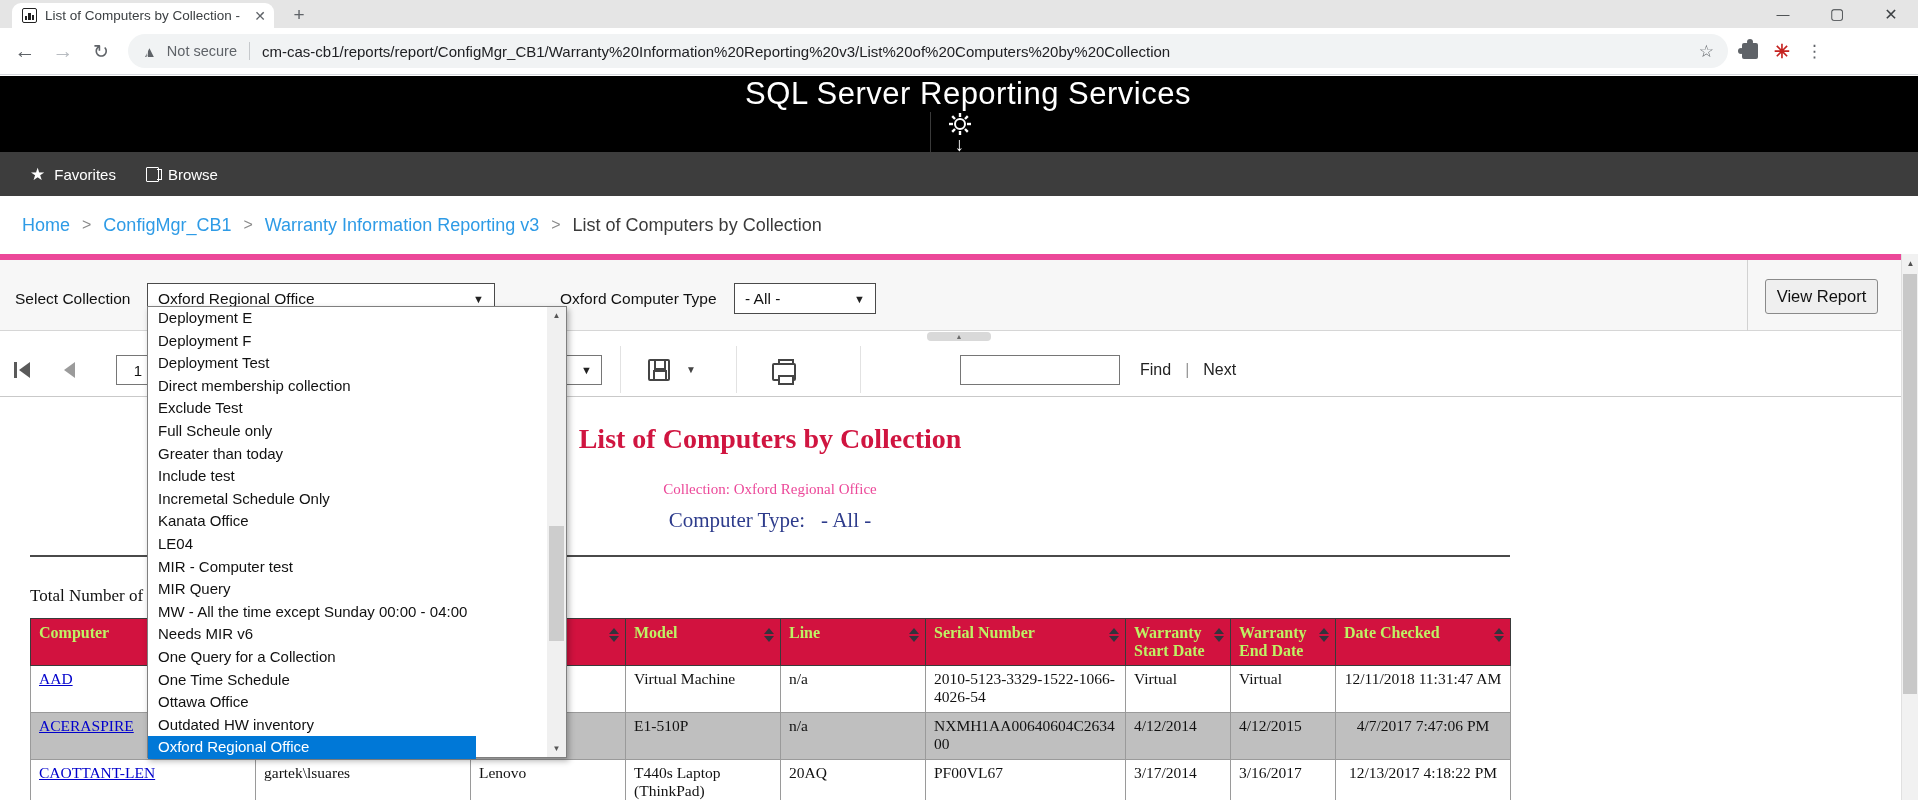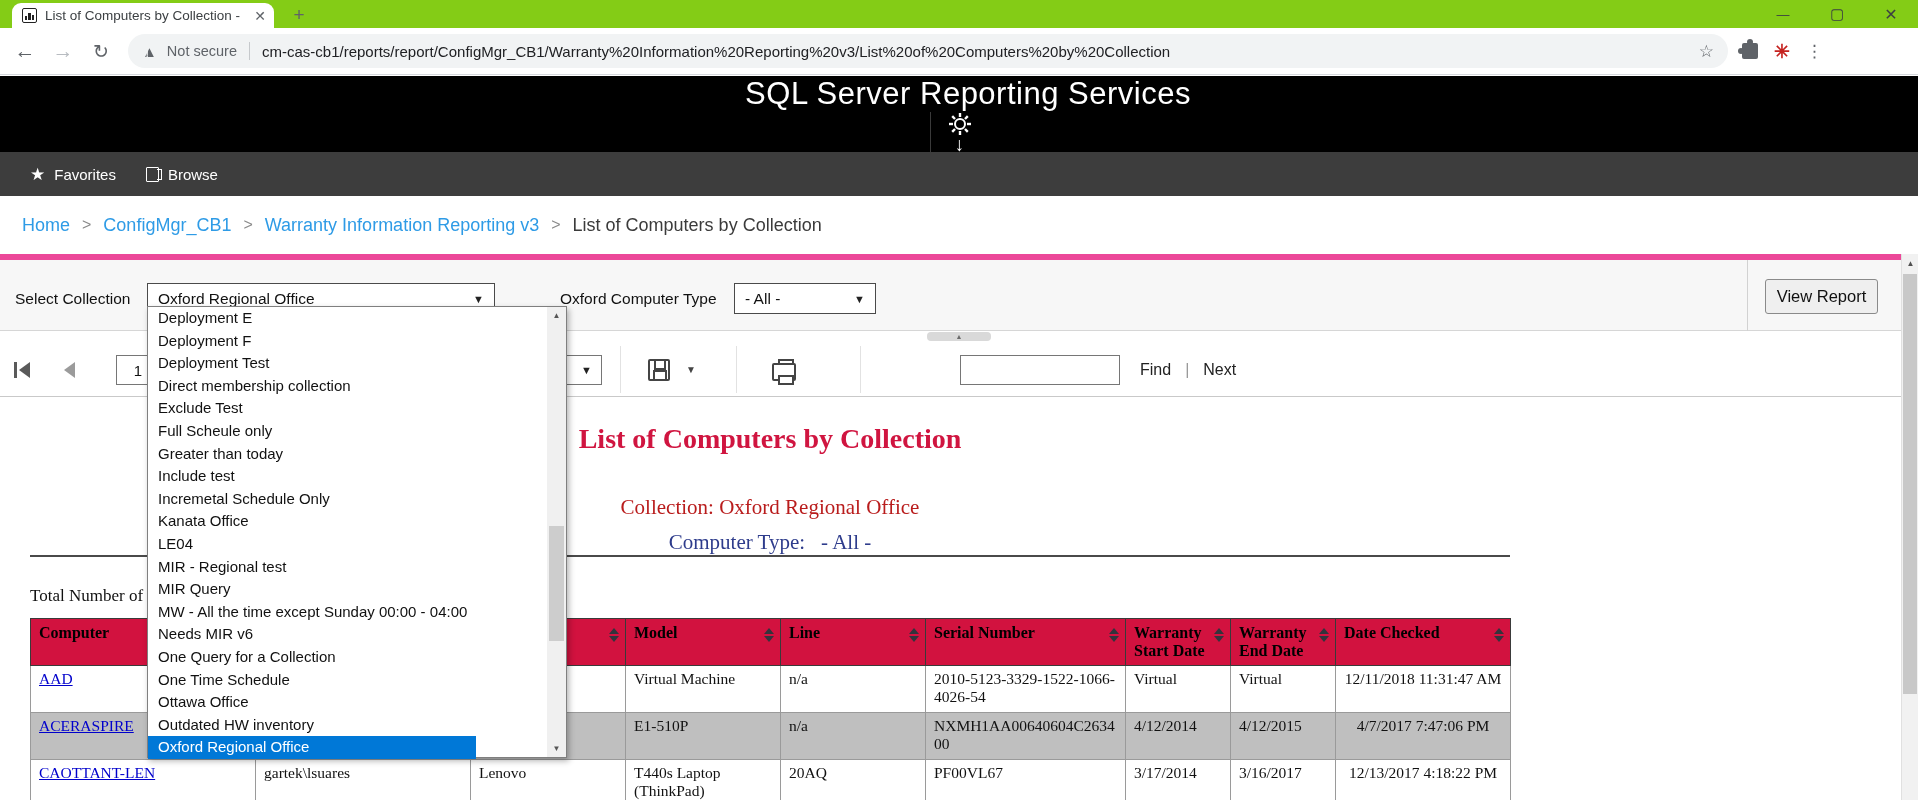--- a/index.html
+++ b/index.html
@@ -2,21 +2,21 @@
 <html><head>
 <meta charset="utf-8">
 <style>
   * { margin:0; padding:0; box-sizing:border-box; }
   html,body { width:1918px; height:800px; overflow:hidden; background:#fff;
     font-family:"Liberation Sans", sans-serif; }
   .abs { position:absolute; }
   #stage { position:relative; width:1918px; height:800px; }
 
   
-  #tabstrip { left:0; top:0; width:1918px; height:28px; background:#84cc16; }
+  #tabstrip { left:0; top:0; width:1918px; height:28px; background:#e5e5e5; }
   .tab { left:12px; top:3px; width:262px; height:25px; background:#fff;
     border-radius:9px 9px 0 0; display:flex; align-items:center; padding:0 8px 0 10px; }
   .tab-favicon { width:15px; height:15px; border:1.5px solid #222; border-radius:2px;
     display:flex; align-items:flex-end; justify-content:center; gap:1px; padding:2px 1.5px; margin-right:8px; flex:none;}
   .tab-favicon i { display:block; width:2.5px; background:#222; }
   .tab-title { font-size:13.5px; color:#3c4043; white-space:nowrap; overflow:hidden;
     text-overflow:ellipsis; flex:1; }
   .tab-close { font-size:14px; color:#5f6368; margin-left:6px; cursor:pointer; flex:none;}
   .newtab-btn { left:286px; top:2px; width:26px; height:26px; font-size:19px; color:#5f6368;
     display:flex; align-items:center; justify-content:center; }
@@ -112,31 +112,31 @@
   #find-box { position:absolute; left:960px; top:13px; width:160px; height:30px;
     border:1px solid #767676; background:#fff; }
   .findnext { font-size:16px; color:#222; }
   .fn-sep { color:#999; margin:0 14px; }
 
   
   #report { left:0; top:397px; width:1901px; height:403px; background:#fff;
     font-family:"Liberation Serif", serif; }
   #report-inner { position:absolute; left:30px; top:0; width:1480px; text-align:center; }
   #rpt-title { margin-top:26px; font-size:28px; font-weight:bold; color:#d01540; }
-  #rpt-collection { margin-top:40px; font-size:21px; color:#b91c1c; font-weight:500; }
+  #rpt-collection { margin-top:26px; font-size:15px; color:#ec4899; font-weight:500; }
   #rpt-type { margin-top:10px; font-size:21px; color:#2e3c8c; font-weight:500; }
   #rpt-type .gap { display:inline-block; width:16px; }
   #rpt-hr { position:absolute; left:30px; top:158px; width:1480px; height:2px; background:#4a4a4a; }
   #rpt-total { position:absolute; left:30px; top:189px; font-size:17px; color:#111;
     font-family:"Liberation Serif", serif; }
 
   
   #data-table { position:absolute; left:30px; top:221px; border-collapse:collapse;
     table-layout:fixed; font-family:"Liberation Serif", serif; }
-  #data-table th { background:#d2123f; color:#000000; font-size:16px; font-weight:bold;
+  #data-table th { background:#d2123f; color:#bef264; font-size:16px; font-weight:bold;
     text-align:left; vertical-align:top; padding:5px 22px 5px 8px; height:47px;
     border:1px solid #3a3a3a; position:relative; }
   #data-table td { font-size:15.5px; color:#111; vertical-align:top; padding:4px 8px;
     height:47px; border:1px solid #9a9a9a; background:#fff; }
   #data-table tr.shaded td { background:#bfbfbf; }
   #data-table td.col-8 { text-align:center; white-space:nowrap; }
   #data-table td.col-5 { word-break:break-all; }
   .cell-link { color:#0000cc; text-decoration:underline; cursor:pointer; }
   .sort-ic { position:absolute; right:6px; top:9px; display:flex; flex-direction:column; gap:2px; }
   .sort-ic b { display:block; width:0; height:0; border-left:5px solid transparent;
@@ -411,21 +411,21 @@
         <div class="dd-item">Deployment F</div>
         <div class="dd-item">Deployment Test</div>
         <div class="dd-item">Direct membership collection</div>
         <div class="dd-item">Exclude Test</div>
         <div class="dd-item">Full Scheule only</div>
         <div class="dd-item">Greater than today</div>
         <div class="dd-item">Include test</div>
         <div class="dd-item">Incremetal Schedule Only</div>
         <div class="dd-item">Kanata Office</div>
         <div class="dd-item">LE04</div>
-        <div class="dd-item">MIR - Regional test</div>
+        <div class="dd-item">MIR - Computer test</div>
         <div class="dd-item">MIR Query</div>
         <div class="dd-item">MW - All the time except Sunday 00:00 - 04:00</div>
         <div class="dd-item">Needs MIR v6</div>
         <div class="dd-item">One Query for a Collection</div>
         <div class="dd-item">One Time Schedule</div>
         <div class="dd-item">Ottawa Office</div>
         <div class="dd-item">Outdated HW inventory</div>
         <div class="dd-item selected">Oxford Regional Office</div>
       </div>
     <div id="dd-scroll">

